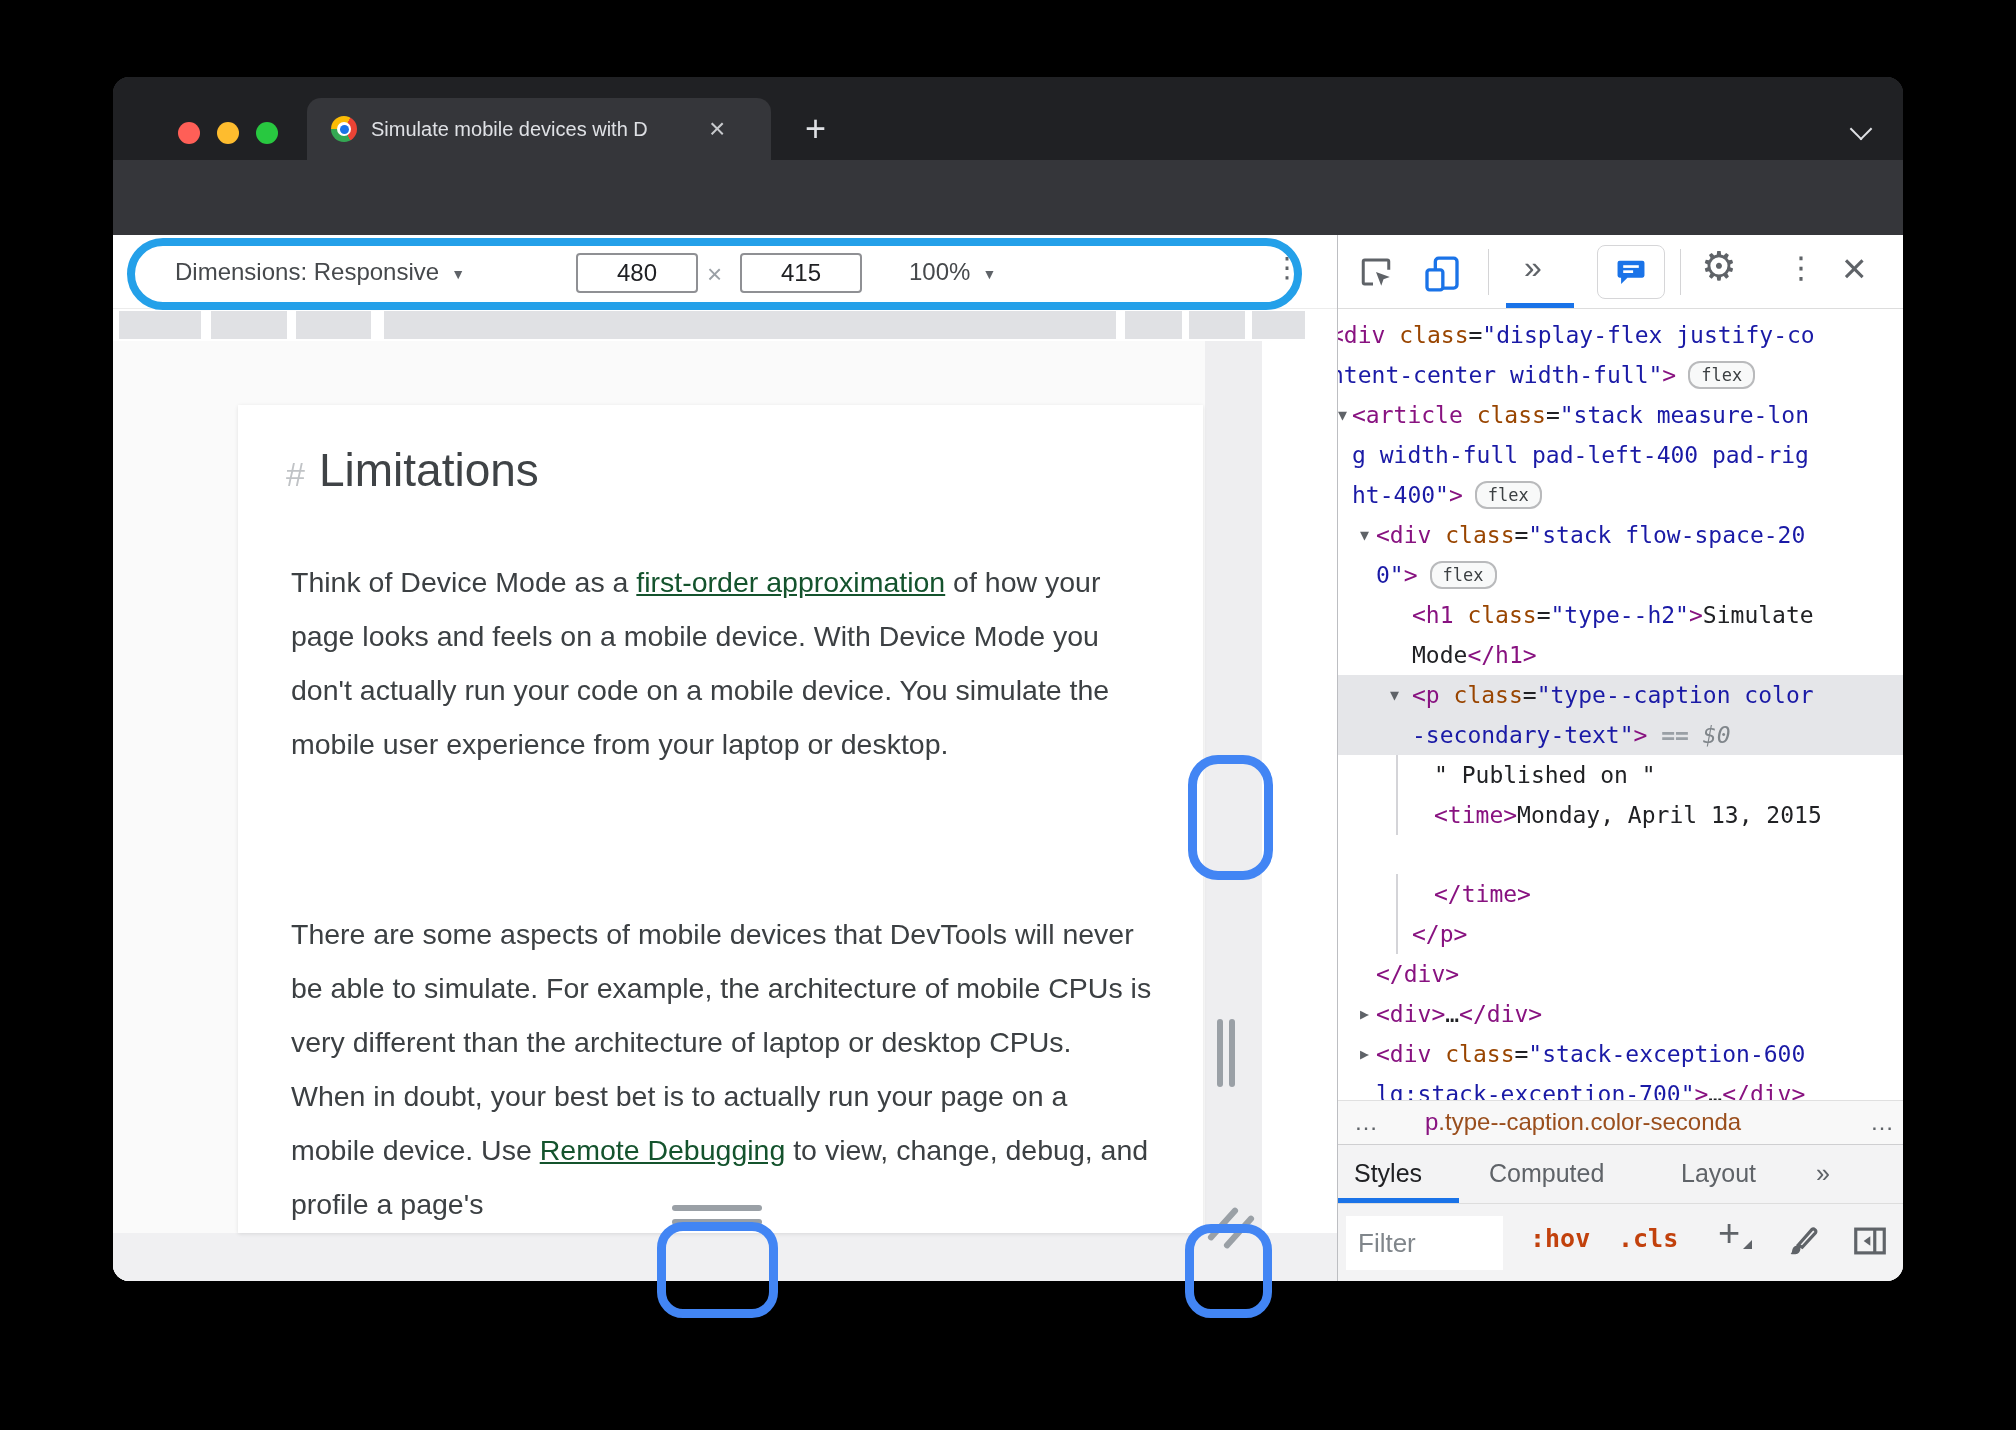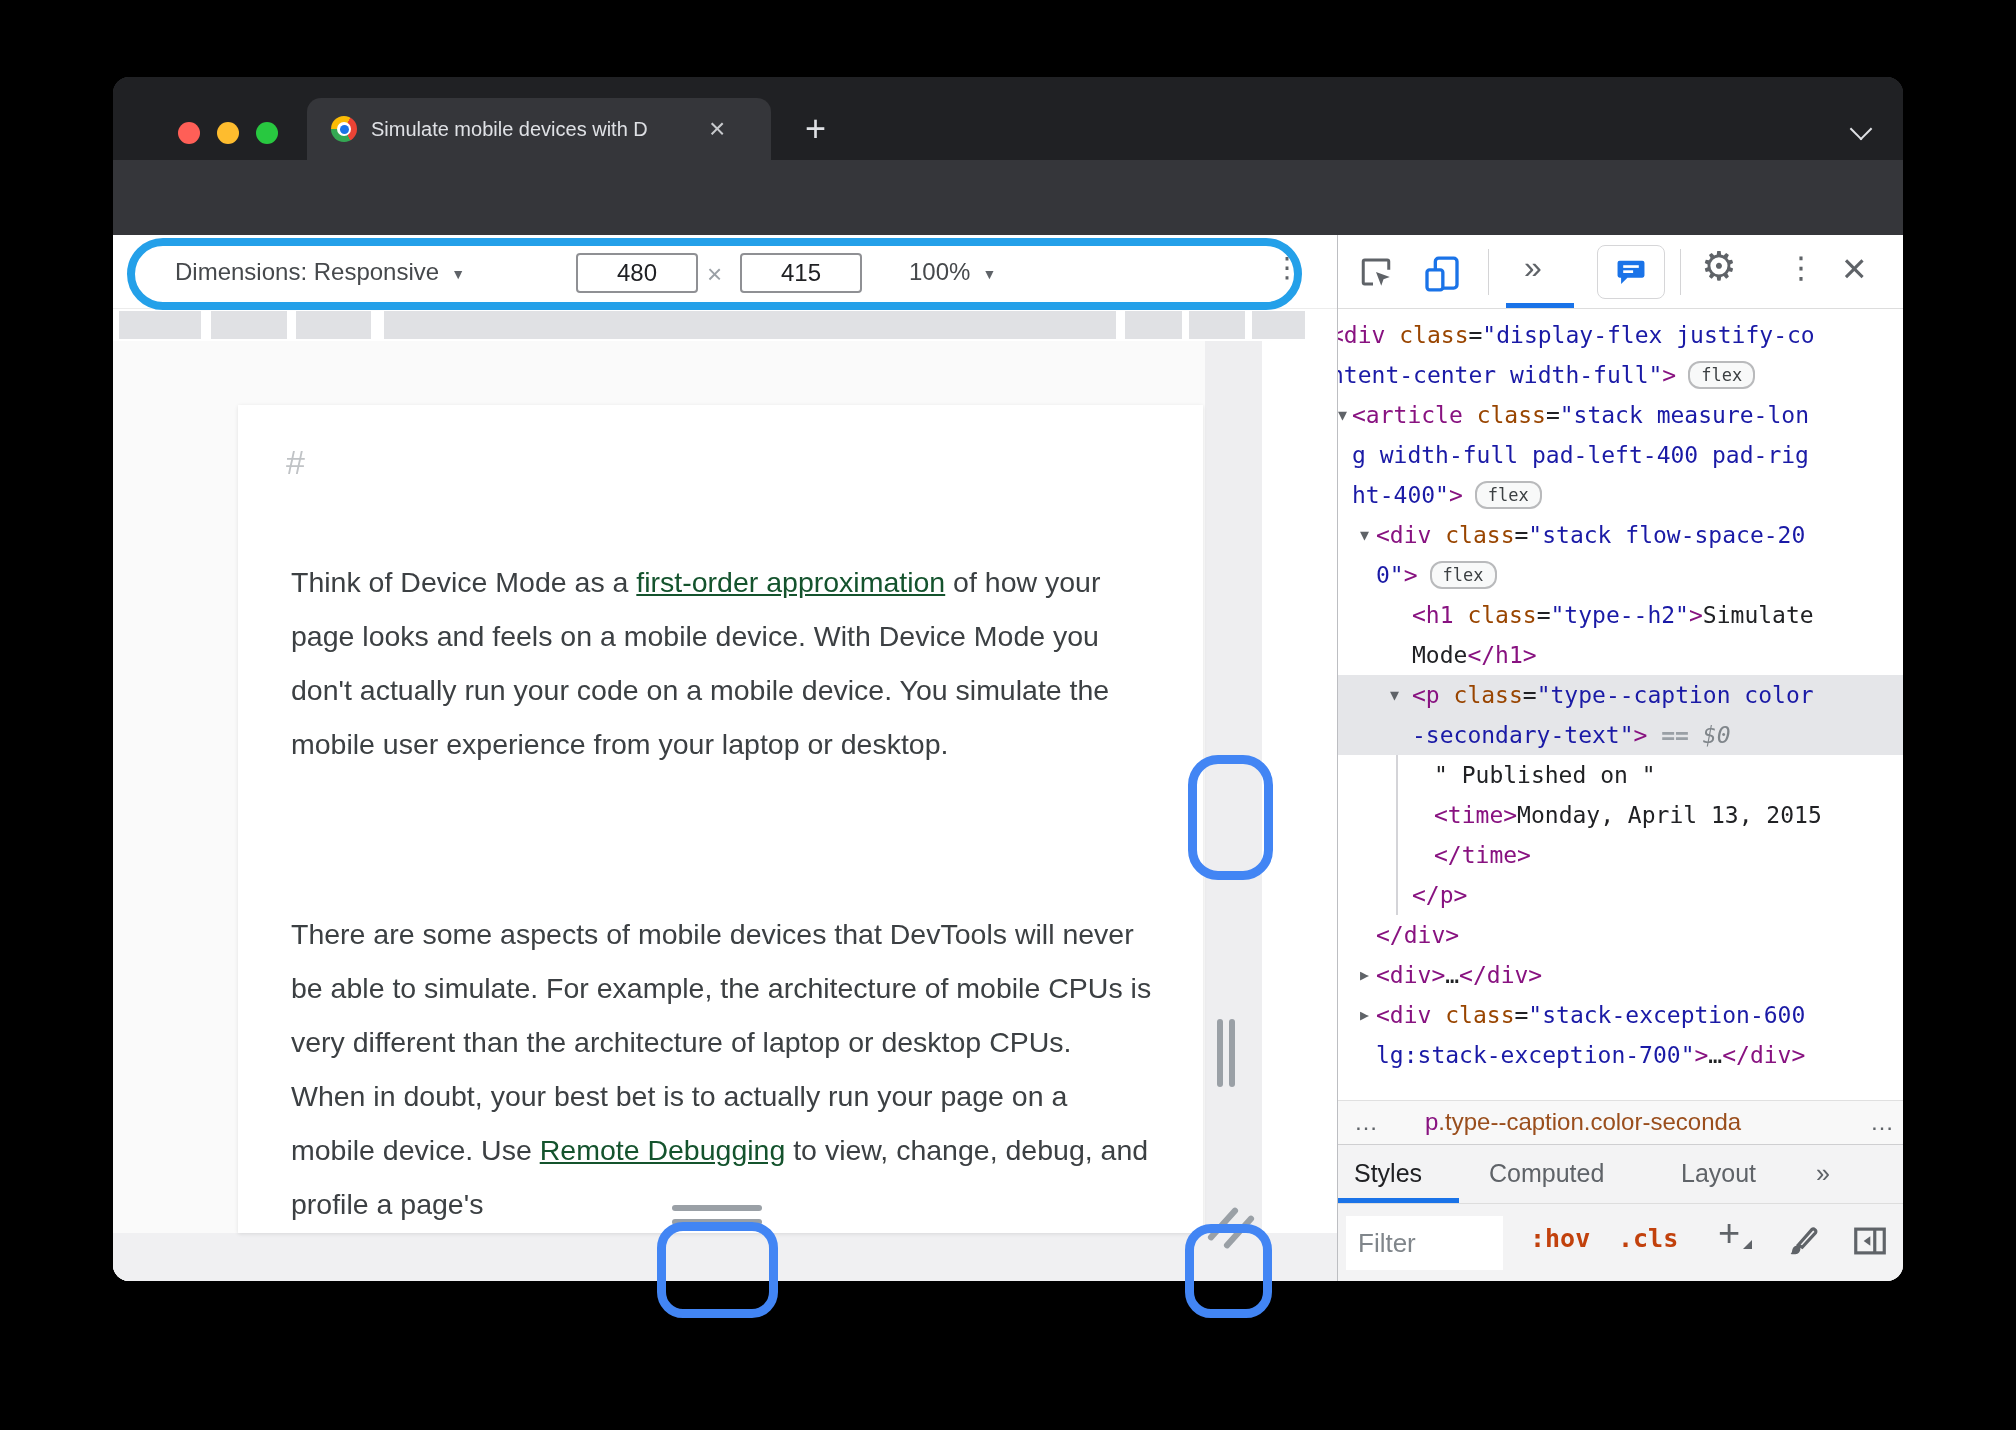--- a/index.html
+++ b/index.html
@@ -221,20 +221,21 @@
     </div>
 
     <div class="pagearea">
       <div class="gutter-right"></div>
       <div class="outside-right"></div>
       <div class="bottom-strip"></div>
 
       <div class="card">
         <div class="page-h2">
           <span class="h2-hash">#</span>
+          <span class="h2-text">Limitations</span>
         </div>
         <div class="para p1"><span>Think of Device Mode as a </span><span class="plink">first-order approximation</span><span> of how your page looks and feels on a mobile device. With Device Mode you don't actually run your code on a mobile device. You simulate the mobile user experience from your laptop or desktop.</span></div>
         <div class="para p2"><span>There are some aspects of mobile devices that DevTools will never be able to simulate. For example, the architecture of mobile CPUs is very different than the architecture of laptop or desktop CPUs. When in doubt, your best bet is to actually run your page on a mobile device. Use </span><span class="plink">Remote Debugging</span><span> to view, change, debug, and profile a page's</span></div>
       </div>
 
       <div class="vbar" style="left:1104px;top:678px"></div>
       <div class="vbar" style="left:1116px;top:678px"></div>
       <div class="hbar" style="left:559px;top:864px"></div>
       <div class="hbar" style="left:559px;top:878px"></div>
       <div class="dbar" style="left:1089px;top:880px"></div>
@@ -279,21 +280,21 @@
         <div class="tree-row" style="padding-left: 14px;"><span class="seg-val">g width-full pad-left-400 pad-rig</span></div>
         <div class="tree-row" style="padding-left: 14px;"><span class="seg-val">ht-400"</span><span class="seg-tag">&gt;</span><span class="flex-badge">flex</span></div>
         <div class="tree-row" style="padding-left: 38px;"><span class="tree-arrow" style="left: 22px;">▼</span><span class="seg-tag">&lt;div </span><span class="seg-attr">class</span><span class="seg-punct">=</span><span class="seg-val">"stack flow-space-20</span></div>
         <div class="tree-row" style="padding-left: 38px;"><span class="seg-val">0"</span><span class="seg-tag">&gt;</span><span class="flex-badge">flex</span></div>
         <div class="tree-row" style="padding-left: 74px;"><span class="seg-tag">&lt;h1 </span><span class="seg-attr">class</span><span class="seg-punct">=</span><span class="seg-val">"type--h2"</span><span class="seg-tag">&gt;</span><span class="seg-text">Simulate</span></div>
         <div class="tree-row" style="padding-left: 74px;"><span class="seg-text">Mode</span><span class="seg-tag">&lt;/h1&gt;</span></div>
         <div class="tree-row hl" style="padding-left: 74px;"><span class="tree-arrow" style="left: 52px;">▼</span><span class="seg-tag">&lt;p </span><span class="seg-attr">class</span><span class="seg-punct">=</span><span class="seg-val">"type--caption color</span></div>
         <div class="tree-row hl" style="padding-left: 74px;"><span class="seg-val">-secondary-text"</span><span class="seg-tag">&gt;</span><span class="seg-eq"> == </span><span class="seg-dollar">$0</span></div>
         <div class="tree-row guide" style="padding-left: 96px;"><span class="seg-text">" Published on "</span></div>
         <div class="tree-row guide" style="padding-left: 96px;"><span class="seg-tag">&lt;time&gt;</span><span class="seg-text">Monday, April 13, 2015</span></div>
-        <div class="tree-row guide" style="padding-left: 96px;"><span class="seg-tag">&lt;/time&gt;</span></div>
+        <div class="tree-row guide" style="padding-left: 96px; margin-top: 39px;"><span class="seg-tag">&lt;/time&gt;</span></div>
         <div class="tree-row guide" style="padding-left: 74px;"><span class="seg-tag">&lt;/p&gt;</span></div>
         <div class="tree-row" style="padding-left: 38px;"><span class="seg-tag">&lt;/div&gt;</span></div>
         <div class="tree-row" style="padding-left: 38px;"><span class="tree-arrow" style="left: 22px;">▶</span><span class="seg-tag">&lt;div&gt;</span><span class="seg-text">…</span><span class="seg-tag">&lt;/div&gt;</span></div>
         <div class="tree-row" style="padding-left: 38px;"><span class="tree-arrow" style="left: 22px;">▶</span><span class="seg-tag">&lt;div </span><span class="seg-attr">class</span><span class="seg-punct">=</span><span class="seg-val">"stack-exception-600</span></div>
         <div class="tree-row" style="padding-left: 38px;"><span class="seg-val">lg:stack-exception-700"</span><span class="seg-tag">&gt;</span><span class="seg-text">…</span><span class="seg-tag">&lt;/div&gt;</span></div>
       </div>
 
     <div class="breadcrumb">
       <span class="bc-more bc-left">…</span>
       <span class="bc-main"><span class="bc-tag">p</span><span class="bc-rest">.type--caption.color-seconda</span></span>

